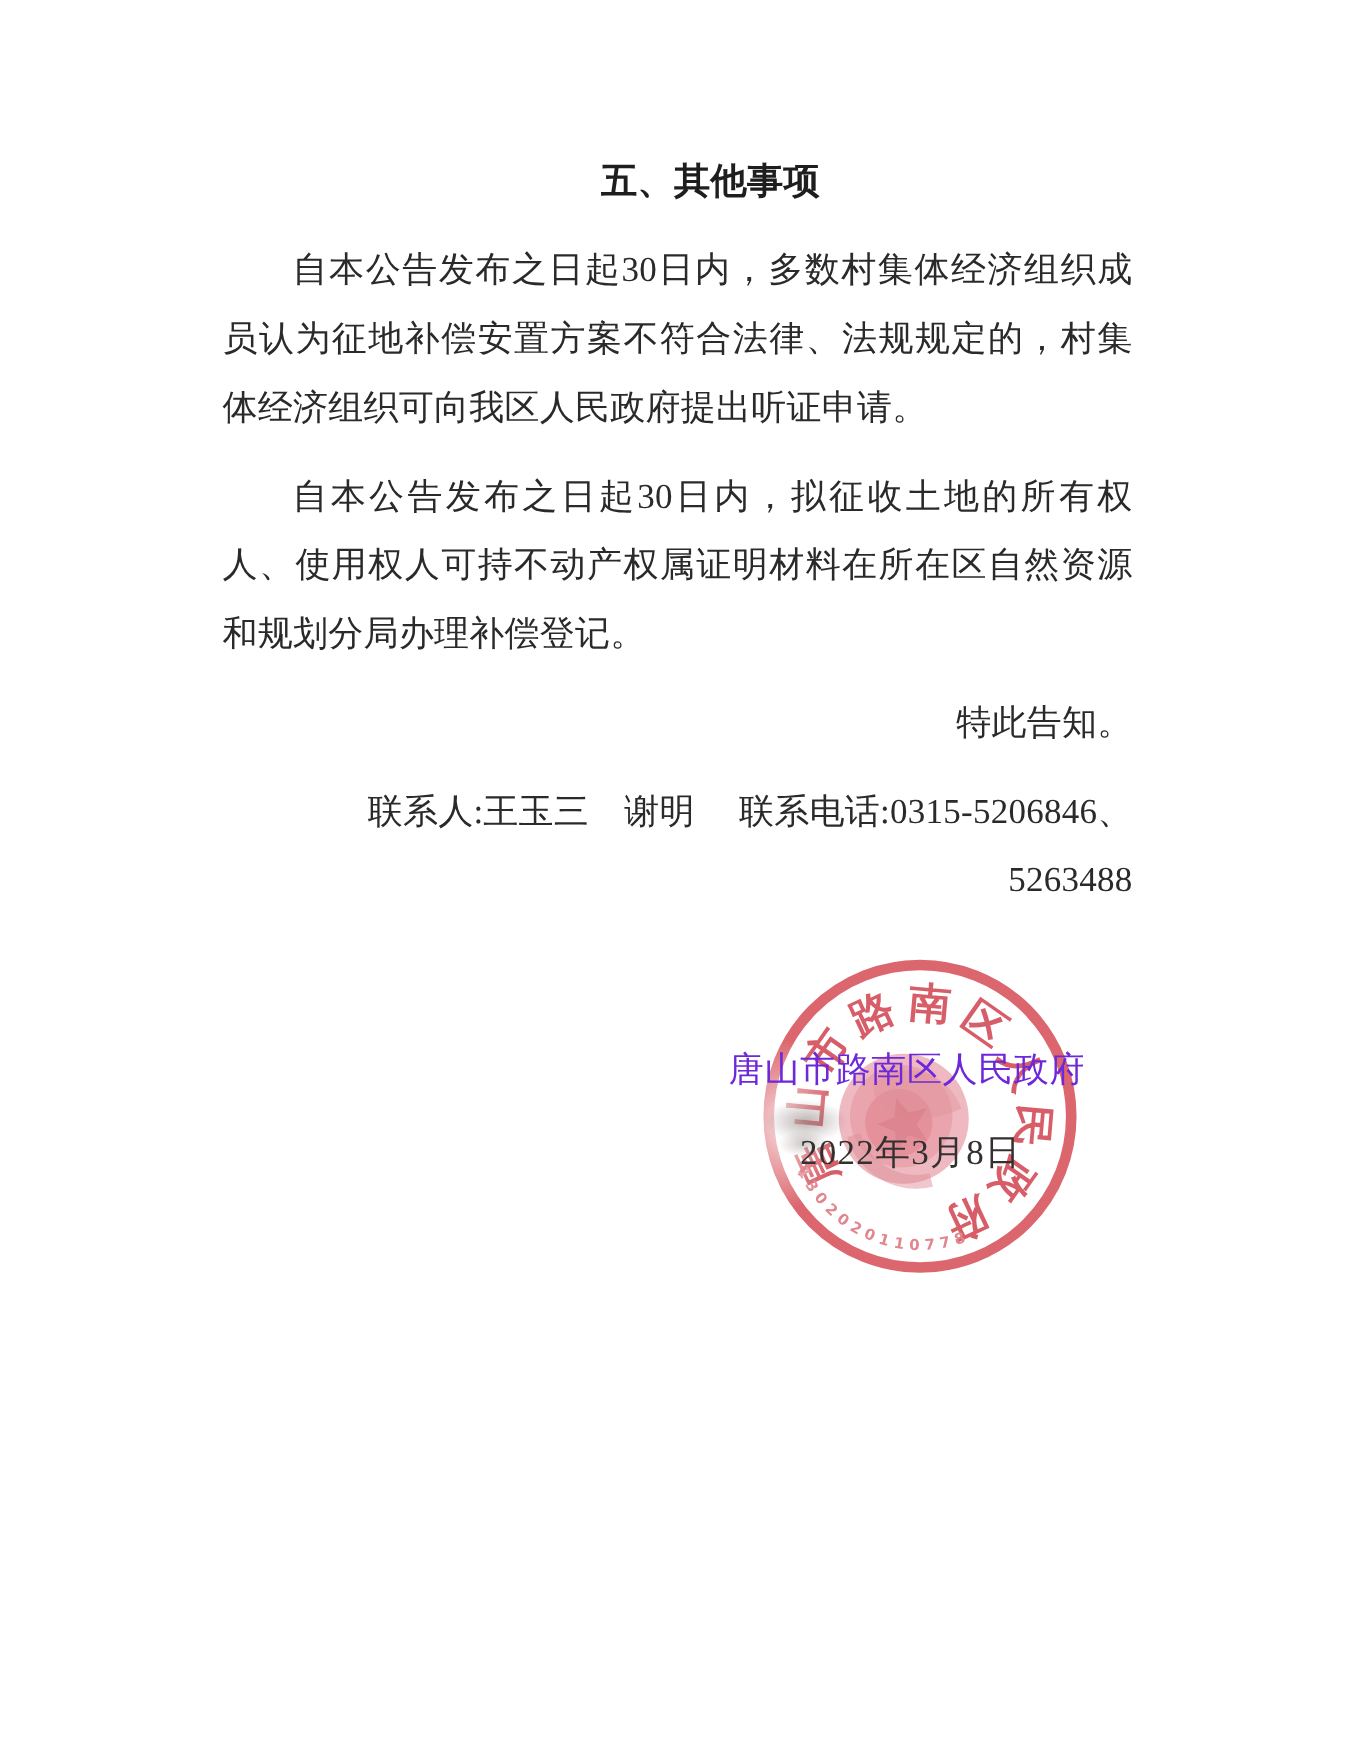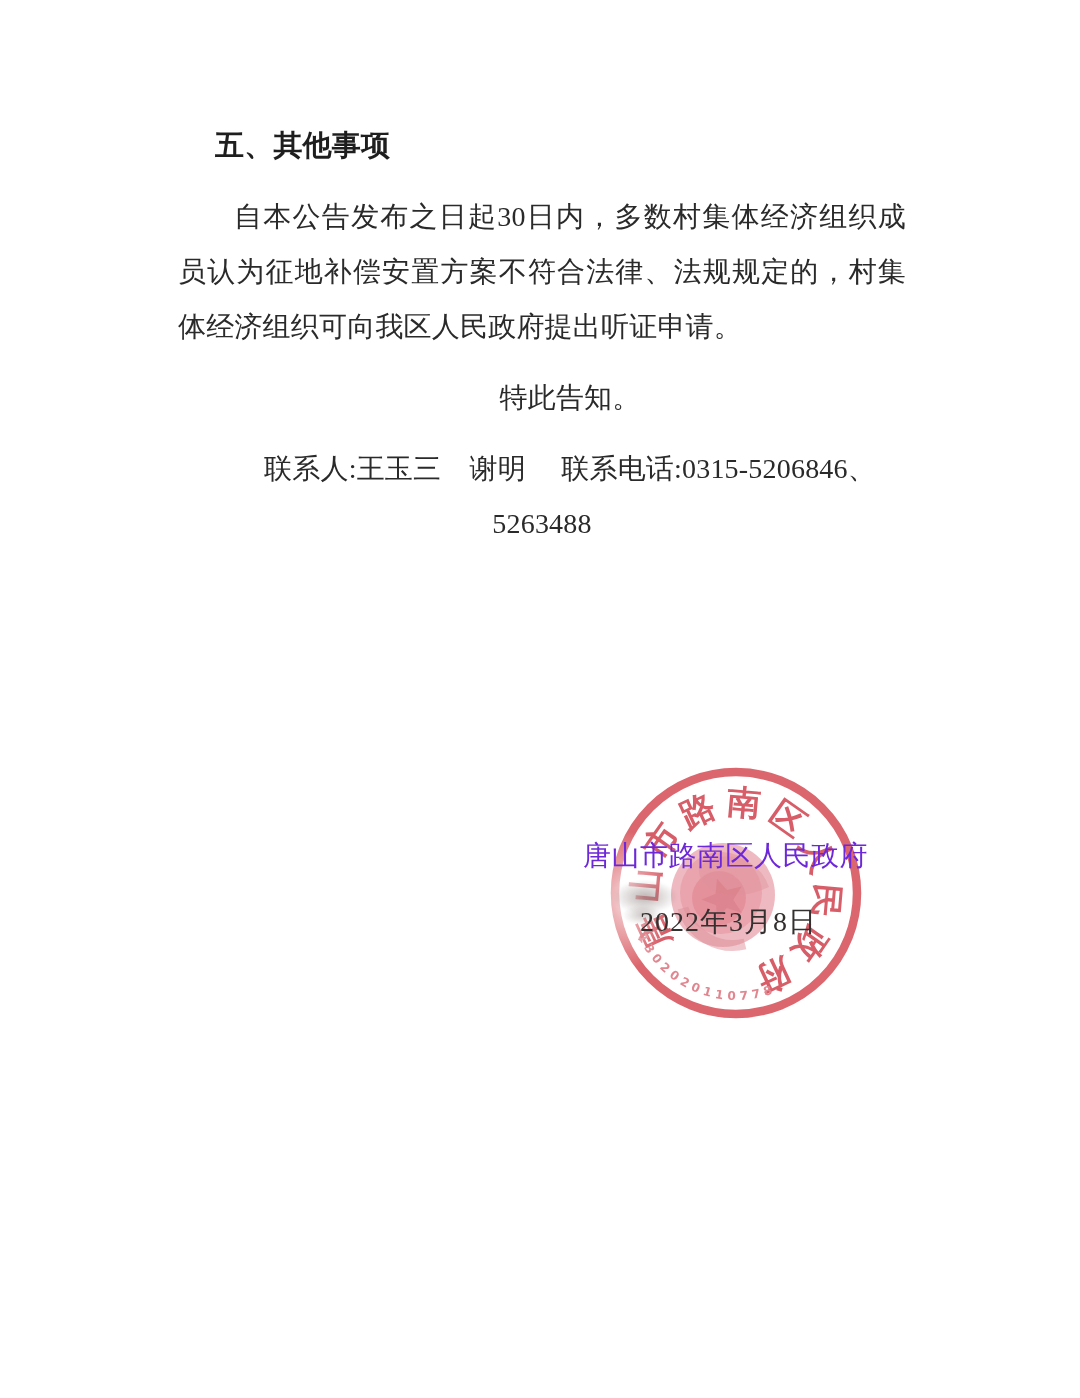--- a/index.html
+++ b/index.html
@@ -27,27 +27,27 @@
     letter-spacing: 0.2px;
     text-align: justify;
   }
   .heading {
     font-family: "Liberation Sans", "DejaVu Sans", sans-serif;
     font-weight: 700;
     font-size: 29px;
     margin: 0 0 4px 0;
     text-indent: 53px;
     color: #1e1e1e;
-    text-align: left;
+    text-align: center;
   }
   .para {
     margin: 16px;
     text-indent: 2em;
   }
-  .para.no-justify { text-align: center; }
+  .para.no-justify { text-align: right; }
 
   
   .sig-issuer {
     position: absolute;
     left: 583px;
     top: 837px;
     font-size: 28px;
     letter-spacing: 0.5px;
     color: #6d28d9;
     z-index: 4;
@@ -114,20 +114,21 @@
   }
 </style>
 </head>
 <body>
 
 <div class="page">
 
   <div class="content">
     <h2 class="heading">五、其他事项</h2>
     <p class="para">自本公告发布之日起30日内，多数村集体经济组织成员认为征地补偿安置方案不符合法律、法规规定的，村集体经济组织可向我区人民政府提出听证申请。</p>
+    <p class="para">自本公告发布之日起30日内，拟征收土地的所有权人、使用权人可持不动产权属证明材料在所在区自然资源和规划分局办理补偿登记。</p>
     <p class="para no-justify">特此告知。</p>
     <p class="para no-justify">联系人:王玉三　谢明　 联系电话:0315-5206846、5263488</p>
   </div>
 
   <svg class="seal" viewBox="0 0 330 330" xmlns="http://www.w3.org/2000/svg">
 
     <circle cx="165" cy="165" r="121" fill="none" stroke-width="8.5" stroke="#d95b63"></circle>
 
     <g opacity="0.95">
       <circle cx="152" cy="167" r="52" opacity="0.85" fill="#e9a2ab"></circle>

